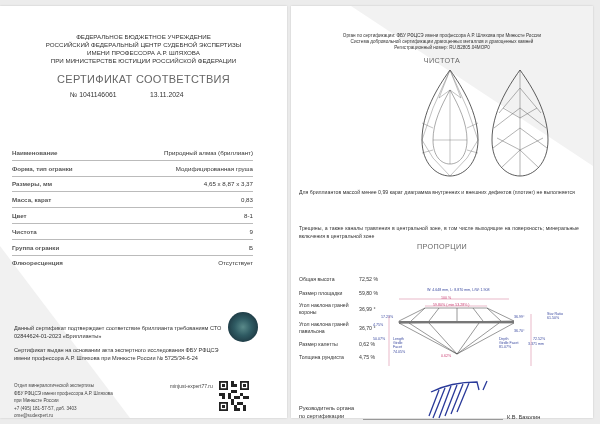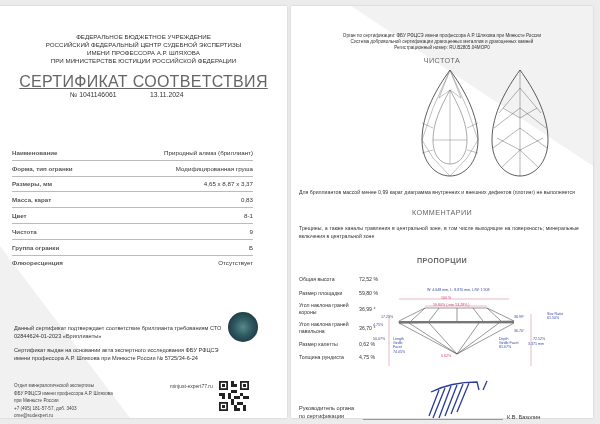--- a/index.html
+++ b/index.html
@@ -3,21 +3,21 @@
 <meta charset="utf-8">
 <style>
   html,body{margin:0;padding:0;}
   body{width:600px;height:424px;background:#ececec;position:relative;overflow:hidden;font-family:"Liberation Sans",sans-serif;color:#333;}
   .page{position:absolute;top:6px;height:412px;background:#ffffff;box-shadow:0 0 2px rgba(0,0,0,0.15);}
   .left{left:0;width:287px;}
   .right{left:291px;width:302px;}
   .shade{position:absolute;pointer-events:none;}
   .center{text-align:center;}
   .org{position:absolute;top:27px;left:0;width:287px;font-size:6.2px;line-height:8px;text-transform:uppercase;color:#333;}
-  .cert-title{position:absolute;top:67px;left:0;width:287px;font-size:16px;color:#666;letter-spacing:0.3px;text-decoration:underline;}
+  .cert-title{position:absolute;top:67px;left:0;width:287px;font-size:11px;color:#666;letter-spacing:0.3px;}
   .cert-no{position:absolute;top:85px;left:70px;font-size:6.8px;}
   .cert-date{position:absolute;top:85px;left:150px;font-size:6.8px;}
   .props{position:absolute;top:139px;left:12px;width:241px;}
   .prop-row{display:flex;justify-content:space-between;align-items:center;height:14.8px;border-bottom:0.7px solid #bbb;font-size:6.2px;}
   .prop-row:last-child{border-bottom:none;}
   .prop-label{font-weight:bold;color:#555;}
   .prop-val{color:#333;}
   .hologram{position:absolute;top:306px;left:228px;width:30px;height:30px;border-radius:50%;background:radial-gradient(circle,#5a8a8a 0%,#2f5b63 40%,#1e3a44 75%,#557 100%);}
   .notes{position:absolute;left:14px;font-size:5.6px;line-height:7.5px;color:#333;}
   .contacts{position:absolute;top:376px;left:14px;font-size:4.6px;line-height:7.6px;color:#444;}
@@ -153,23 +153,22 @@
   <svg style="position:absolute;top:62px;left:198px;" width="62" height="110" viewBox="0 0 62 110">
     <path d="M31 2 C18 20 3 45 3 72 C3 95 17 108 31 108 C45 108 59 95 59 72 C59 45 44 20 31 2 Z" fill="none" stroke="#333" stroke-width="0.8"></path>
     <g stroke="#555" stroke-width="0.45" fill="none">
       <path d="M31 2 L31 82 M31 82 L12 100 M31 82 L50 100 M31 82 L31 108"></path>
       <path d="M31 20 L10 45 M31 20 L52 45 M31 40 L5 60 M31 40 L57 60 M31 60 L4 80 M31 60 L58 80"></path>
       <path d="M14 40 L31 50 L48 40 M8 70 L31 82 L54 70"></path>
     </g>
   </svg>
 
   <div class="rtext" style="top:182px;">Для бриллиантов массой менее 0,99 карат диаграмма внутренних и внешних дефектов (плотинг) не выполняется</div>
-  <div class="rsec center" style="top:202px;">КОММЕНТАРИИ</div>
   <div class="rtext" style="top:218px;">Трещины, а также каналы травления в центральной зоне, в том числе выходящие на поверхность; минеральные включения в центральной зоне</div>
-  <div class="rsec center" style="top:250px;font-weight:bold;">ПРОПОРЦИИ</div>
+  <div class="rsec center" style="top:236px;">ПРОПОРЦИИ</div>
 
   <div class="ptab">
     <div class="prow" style="margin-bottom:7px;">
         <span class="pl">Общая высота</span>
         <span class="pv">72,52 %</span>
       </div>
     <div class="prow" style="margin-bottom:6px;">
         <span class="pl">Размер площадки</span>
         <span class="pv">59,80 %</span>
       </div>

